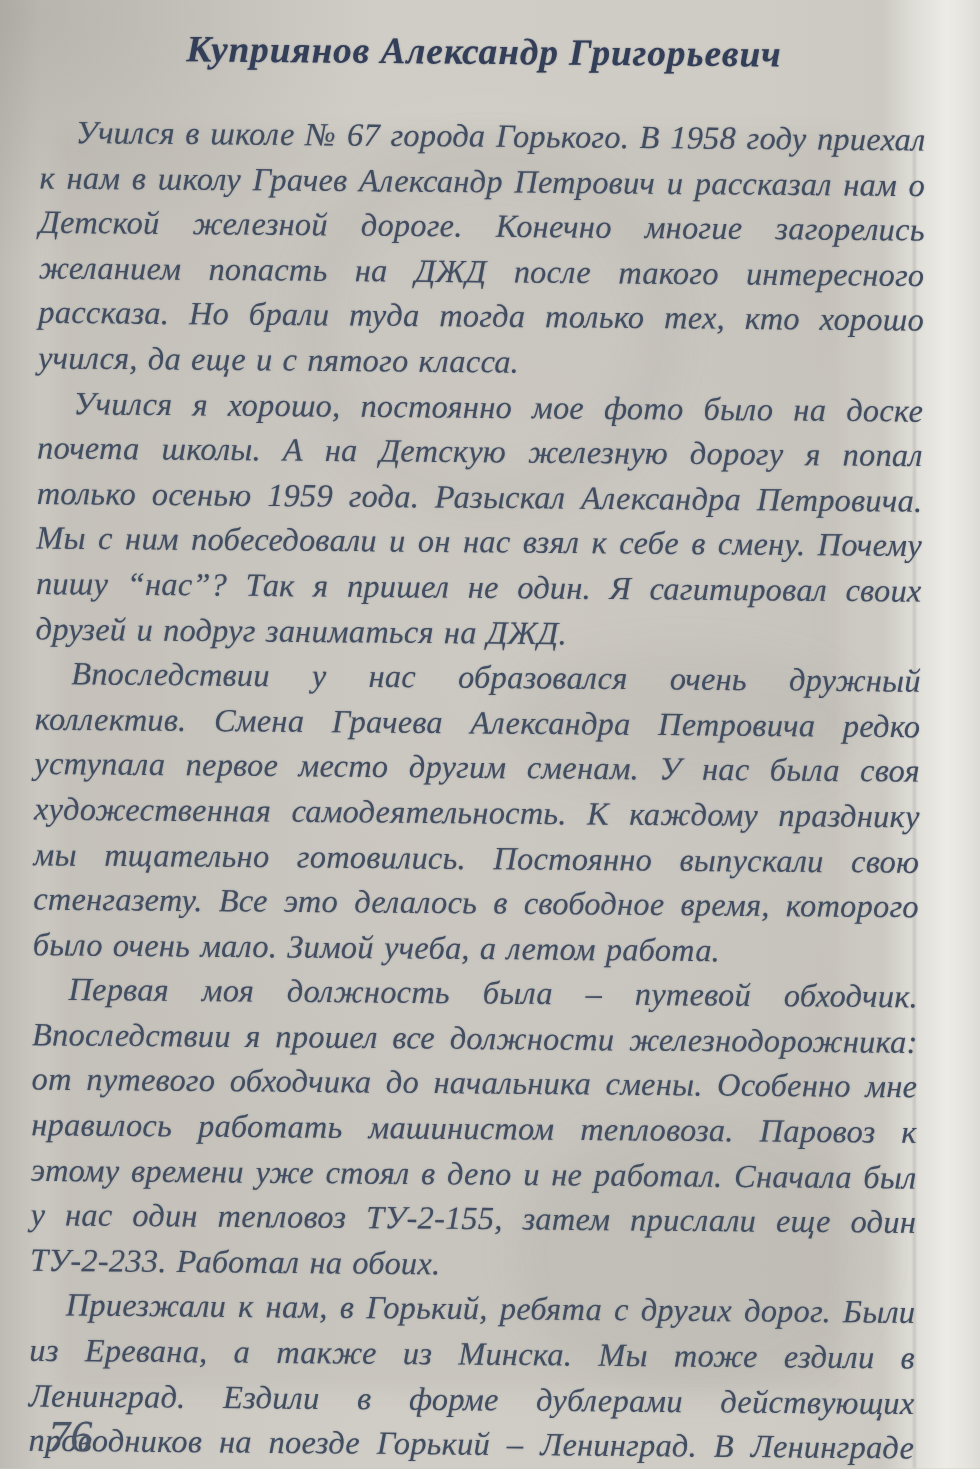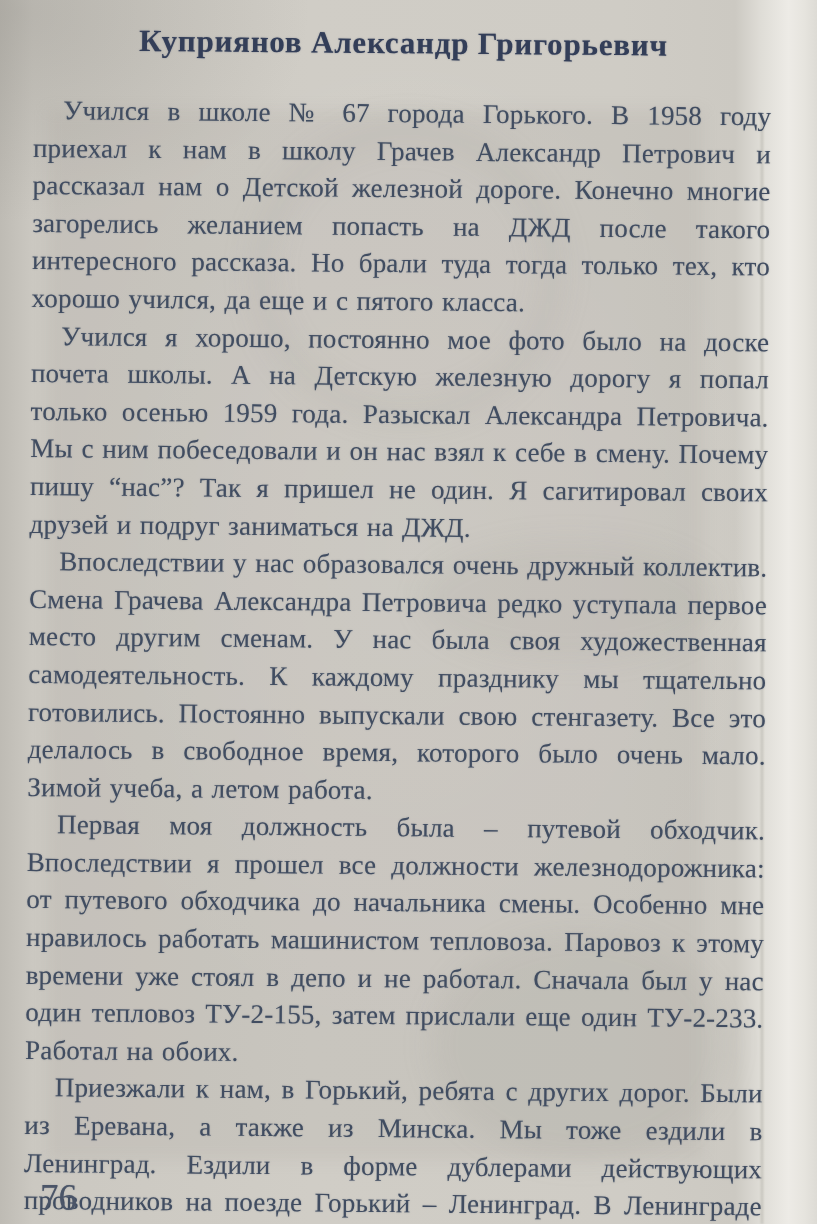--- a/index.html
+++ b/index.html
@@ -15,20 +15,21 @@
   .scan {
     position: relative;
     width: 817px;
     height: 1224px;
     overflow: hidden;
     background:
       radial-gradient(ellipse 420px 300px at 2% 1%, rgba(110,108,102,0.22), transparent 70%),
       radial-gradient(ellipse 500px 700px at 50% 45%, rgba(255,255,255,0.10), transparent 75%),
       linear-gradient(90deg, #bebbb4 0%, #cbc8c1 4%, #d0cdc6 38%, #cfccc5 76%, #ccc9c2 90%, #dedcd6 93%, #edebe6 96.5%, #e6e4de 98.5%, #dddbd5 100%),
       #cdcac3;
+    font-style: italic;
   }
   
   .showthrough {
     position: absolute;
     left: 48px;
     top: 110px;
     width: 655px;
     height: 1050px;
     background: rgba(164,162,154,0.18);
     filter: blur(7px);

